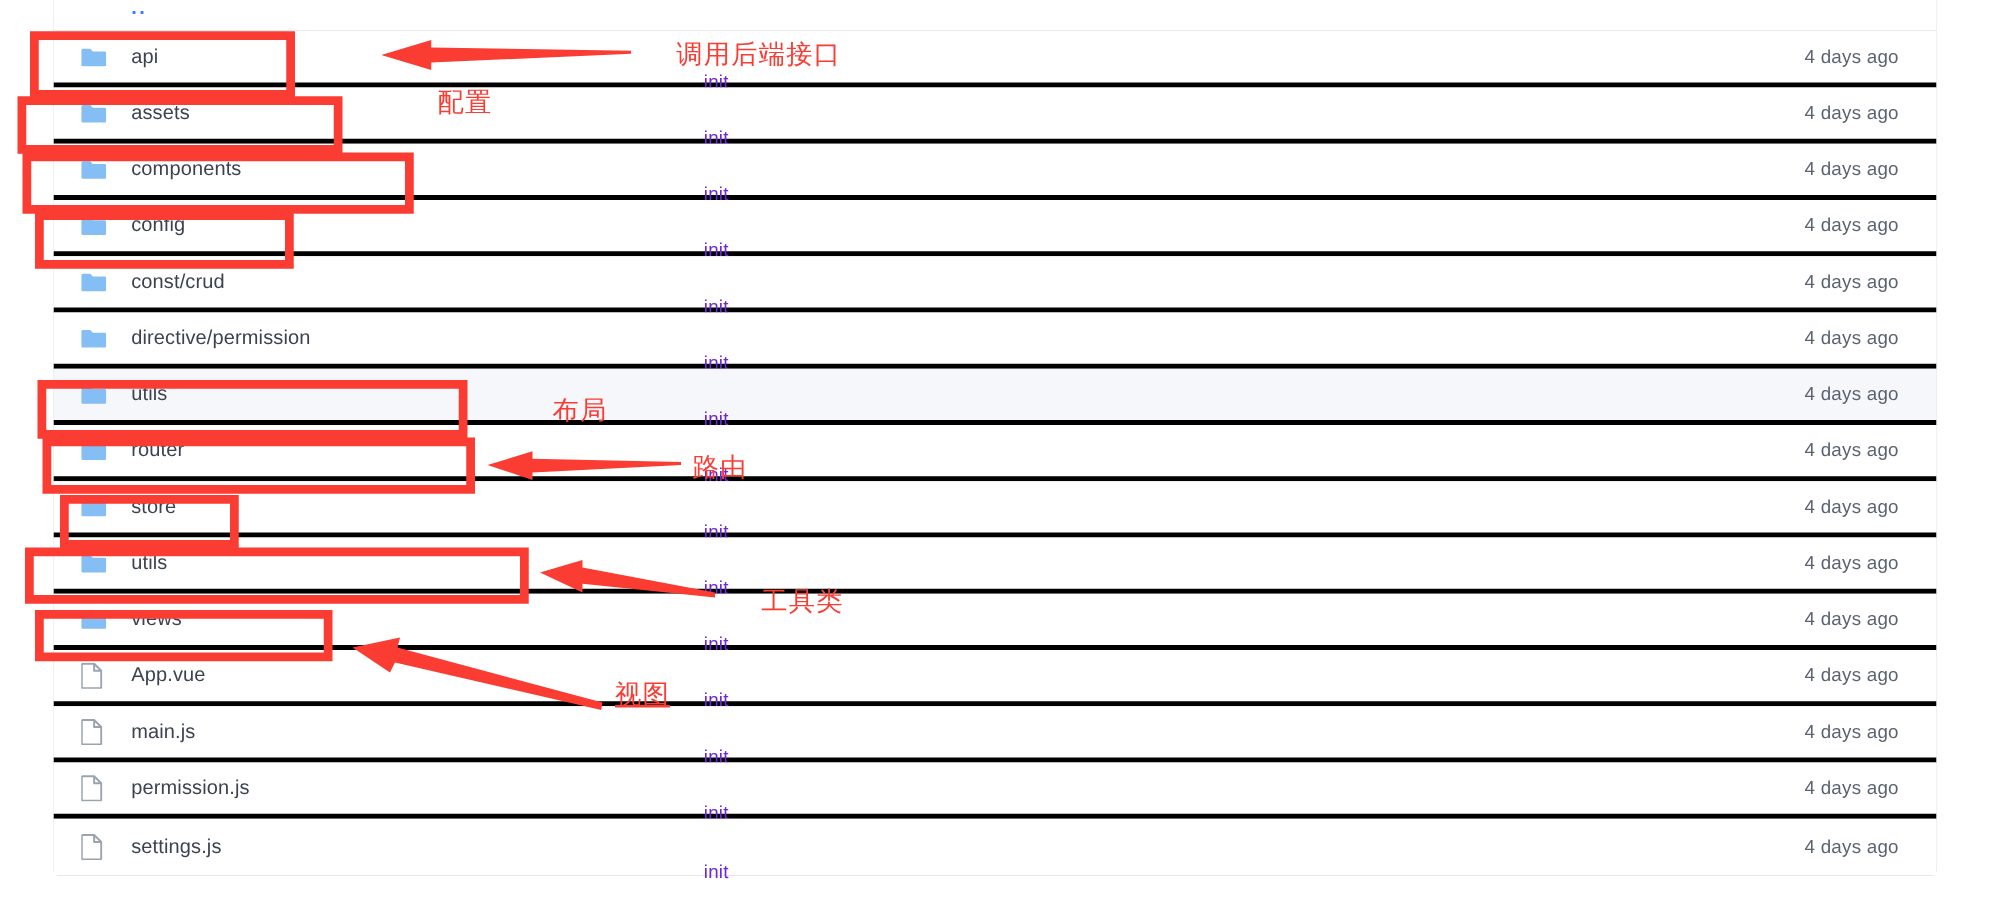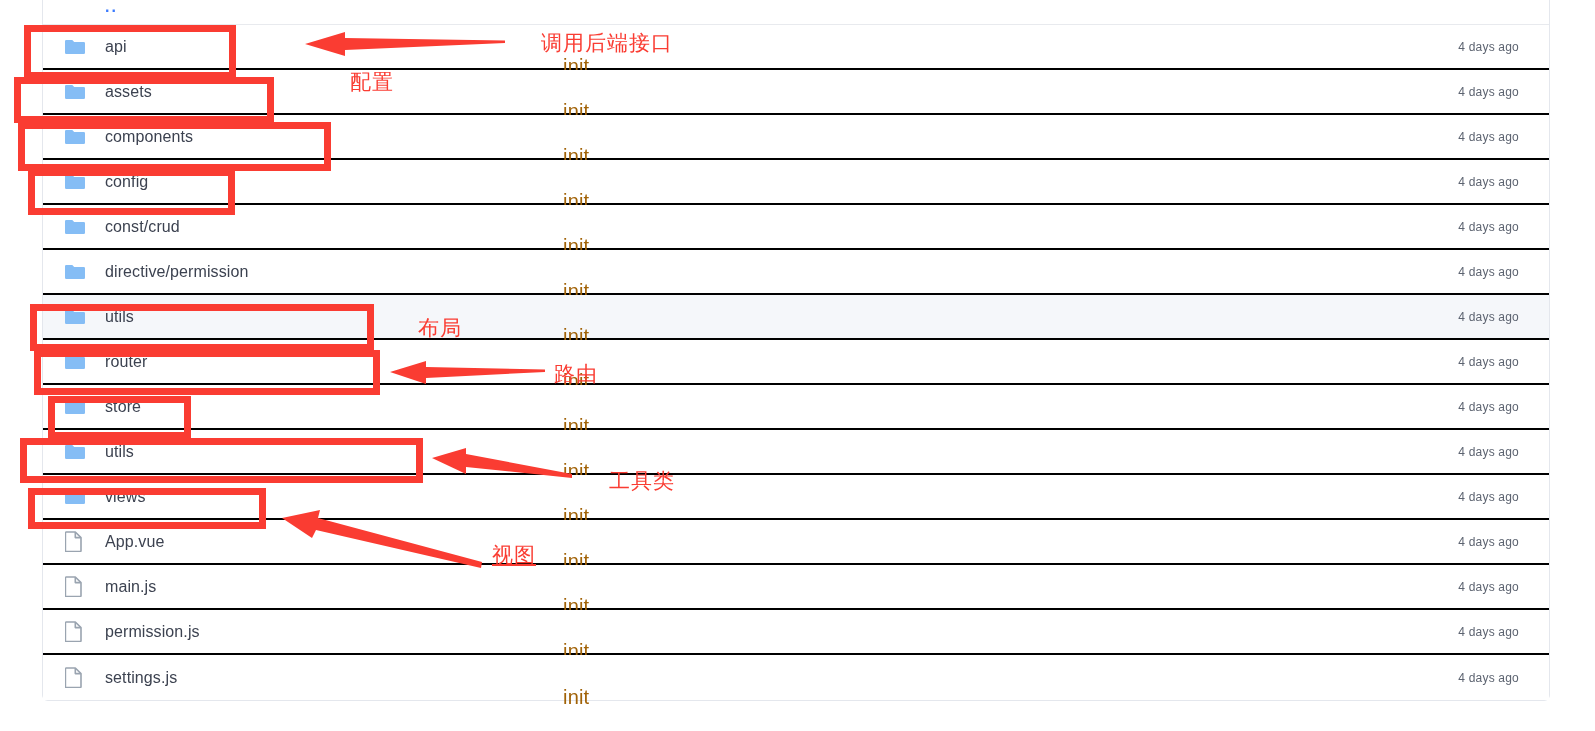--- a/index.html
+++ b/index.html
@@ -27,46 +27,46 @@
     border-bottom: 1px solid #e4e7ed;
     border-radius: 0 0 6px 6px;
     box-sizing: border-box;
   }
 
   .row {
     position: relative;
     display: flex;
     align-items: center;
     height: 45px;
-    border-bottom: 2px solid #000000;
+    border-bottom: 4px solid #000000;
     box-sizing: border-box;
     background: #ffffff;
   }
   .row:last-child { border-bottom: none; }
   .row.highlight { background: #f5f7fa; }
 
   .cell-name {
     display: flex;
     align-items: center;
     width: 520px;
     padding-left: 22px;
     box-sizing: border-box;
   }
   .cell-msg {
     width: 470px;
-    font-size: 20px;
-    color: #a16207;
+    font-size: 15px;
+    color: #6d28d9;
     letter-spacing: .2px;
     margin-top: 40px;
   }
   .cell-time {
     flex: 1;
     text-align: right;
     padding-right: 30px;
-    font-size: 12px;
+    font-size: 15px;
     color: #5c6370;
     letter-spacing: .2px;
   }
 
   .icon-slot {
     width: 32px;
     display: flex;
     align-items: center;
     justify-content: flex-start;
     flex: 0 0 32px;
@@ -338,17 +338,17 @@
   <svg class="ann-arrow" style="left:432px; top:448px;" width="140" height="32" viewBox="0 0 140 32">
     <polygon points="0,10 34,0 34,6 140,26 140,30 34,19 34,26" fill="#fa3c32"></polygon>
   </svg>
 
   <svg class="ann-arrow" style="left:282px; top:508px;" width="200" height="62" viewBox="0 0 200 62">
     <polygon points="0,10 38,2 36,10 200,54 199,60 34,22 30,30" fill="#fa3c32"></polygon>
   </svg>
 
   <span class="ann-label" style="left:541px; top:29px;">调用后端接口</span>
   <span class="ann-label" style="left:350px; top:68px;text-align:right;">配置</span>
-  <span class="ann-label" style="left:418px; top:314px;">布局</span>
+  <span class="ann-label" style="left:442px; top:314px;">布局</span>
   <span class="ann-label" style="left:554px; top:360px;">路由</span>
   <span class="ann-label" style="left:609px; top:467px;">工具类</span>
   <span class="ann-label" style="left:492px; top:541px;text-decoration:underline;">视图</span>
 </div>
 
 </body></html>

